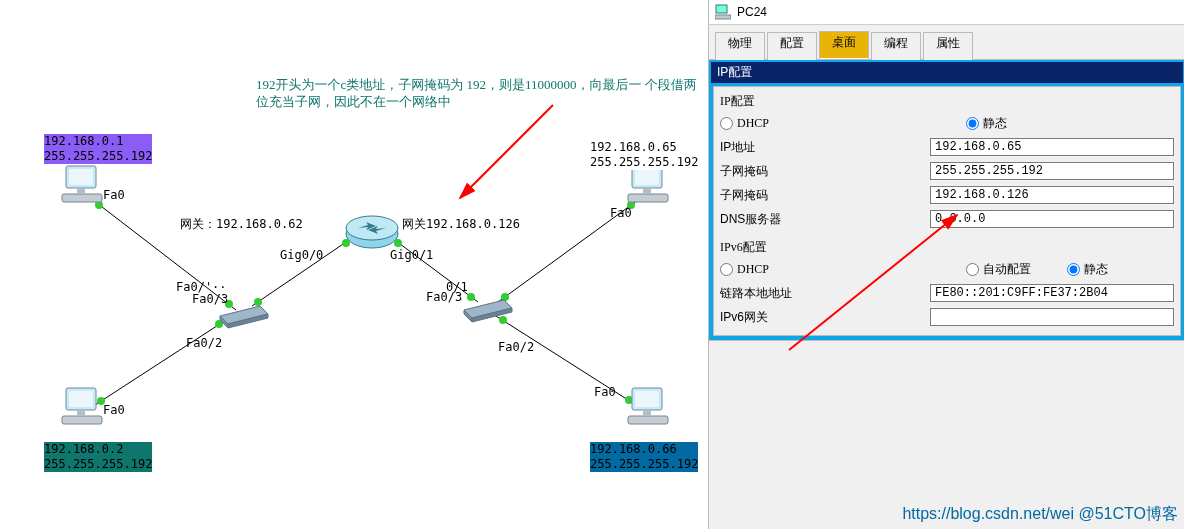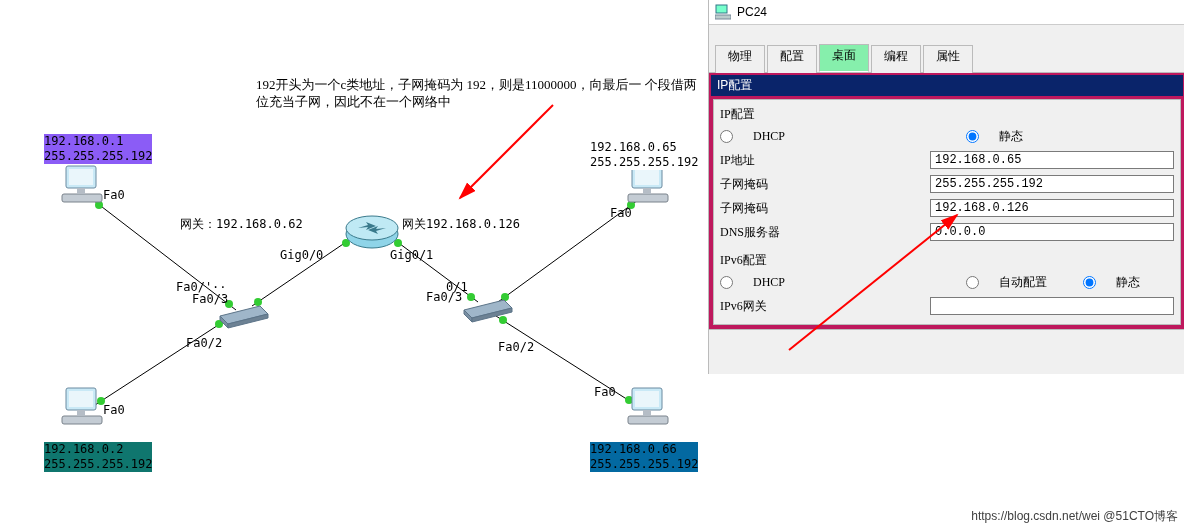--- a/index.html
+++ b/index.html
@@ -1,42 +1,42 @@
 <!DOCTYPE html>
 <html><head>
 <meta charset="utf-8">
 <style>
   html,body{margin:0;padding:0;font-family:"Microsoft YaHei","SimSun",Arial,sans-serif;font-size:12px;background:#fff;color:#000}
   #wrap{position:relative;width:1184px;height:529px;overflow:hidden}
   .diagram{position:absolute;left:0;top:0;width:708px;height:529px;background:#fff}
-  .panel{position:absolute;left:708px;top:0;width:476px;height:374px;border-left:1px solid #bbb;background:#f0f0f0}
+  .panel{position:absolute;left:708px;top:0;width:476px;height:529px;border-left:1px solid #bbb;background:#f0f0f0}
   
   .titlebar{position:relative;height:24px;line-height:24px;padding-left:28px;border-bottom:1px solid #ccc;background:#fff}
   .titlebar .ico{position:absolute;left:6px;top:4px;width:16px;height:16px}
-  .tabs{position:relative;height:28px;background:#f0f0f0;border-bottom:1px solid #bbb;display:flex;padding-left:6px;padding-top:19px}
+  .tabs{position:relative;height:28px;background:#f0f0f0;border-bottom:1px solid #bbb;display:flex;padding-left:6px;padding-top:6px}
   .tab{padding:2px 12px 4px;border:1px solid #bbb;border-bottom:none;margin-right:2px;background:#f0f0f0;position:relative;top:1px;cursor:pointer}
-  .tab.active{background:#86efac;top:0;border-bottom:1px solid #fff}
+  .tab.active{background:#eab308;top:0;border-bottom:1px solid #fff}
   .inner{padding:4px 4px 4px 4px;background:#f0f0f0}
   .section-h{background:#0a246a;color:#fff;padding:2px 6px;font-size:12px}
   .subh{padding:4px 6px 2px;font-family:"SimSun"}
   .row{display:flex;align-items:center;padding:3px 6px}
-  .row .lbl{width:210px;font-family:Liberation Serif, serif}
+  .row .lbl{width:210px;font-family:Liberation Sans, sans-serif}
   .row input[type=text]{flex:1;border:1px solid #7a7a7a;padding:1px 4px;font-family:"Courier New",monospace;font-size:12px;background:#fff}
   .radio-row{display:flex;align-items:center;padding:3px 6px;gap:36px}
-  .radio{display:flex;align-items:center;gap:20px}
+  .radio{display:flex;align-items:center;gap:4px}
   .radio input{margin:0}
   .radio-lbl{font-family:"SimSun"}
   .spacer-col{width:210px}
   
   .dlabel{position:absolute;font-family:"SimSun",monospace;font-size:12px;white-space:pre;line-height:15px}
-  .note{position:absolute;font-family:"SimSun";font-size:13px;line-height:17px;color:#000000}
+  .note{position:absolute;font-family:"SimSun";font-size:13px;line-height:17px;color:#0f766e}
   
   .dev{position:absolute}
   
-  .wm{position:absolute;right:6px;bottom:4px;color:#404040;font-size:12px;font-family:Arial}
+  .wm{position:absolute;right:6px;bottom:4px;color:#0369a1;font-size:16px;font-family:Arial}
   
   .link-dot{fill:#33cc33}
 </style>
 </head>
 <body>
 <div id="wrap">
 
 <div class="diagram">
 
   <div class="note" style="left:256px;top:76px">192开头为一个c类地址，子网掩码为
@@ -169,21 +169,21 @@
     <span>PC24</span>
   </div>
   <div class="tabs">
     <div class="tab">物理</div>
     <div class="tab">配置</div>
     <div class="tab active">桌面</div>
     <div class="tab">编程</div>
     <div class="tab">属性</div>
   </div>
   <div style="background:#fff;border-bottom:1px solid #bbb">
-    <div class="inner" style="background:#be185d;padding:2px 2px">
+    <div class="inner" style="background:#0ea5e9;padding:2px 2px">
       <div class="section-h">IP配置</div>
       <div style="border:1px solid #bbb;margin:3px 2px 2px;padding:2px 0 6px;background:#f0f0f0">
         <div class="subh">IP配置</div>
         <div class="radio-row">
           <span class="spacer-col">
             <label class="radio">
                   <input type="radio" name="ipmode" style="">
                   <span class="radio-lbl">DHCP</span>
                 </label>
           </span>
@@ -220,20 +220,24 @@
           <label class="radio">
                 <input type="radio" name="ip6mode" style="">
                 <span class="radio-lbl">自动配置</span>
               </label>
           <label class="radio">
                 <input type="radio" name="ip6mode" checked="" style="">
                 <span class="radio-lbl">静态</span>
               </label>
         </div>
         <div class="row">
+              <span class="lbl">链路本地地址</span>
+              <input type="text" value="FE80::201:C9FF:FE37:2B04" style="">
+            </div>
+        <div class="row">
               <span class="lbl">IPv6网关</span>
               <input type="text" value="" style="">
             </div>
       </div>
     </div>
   </div>
 
   <svg style="position:absolute;left:0;top:0" width="476" height="529">
     <defs>
           <marker id="ah2" markerWidth="10" markerHeight="10" refX="8" refY="3" orient="auto">

